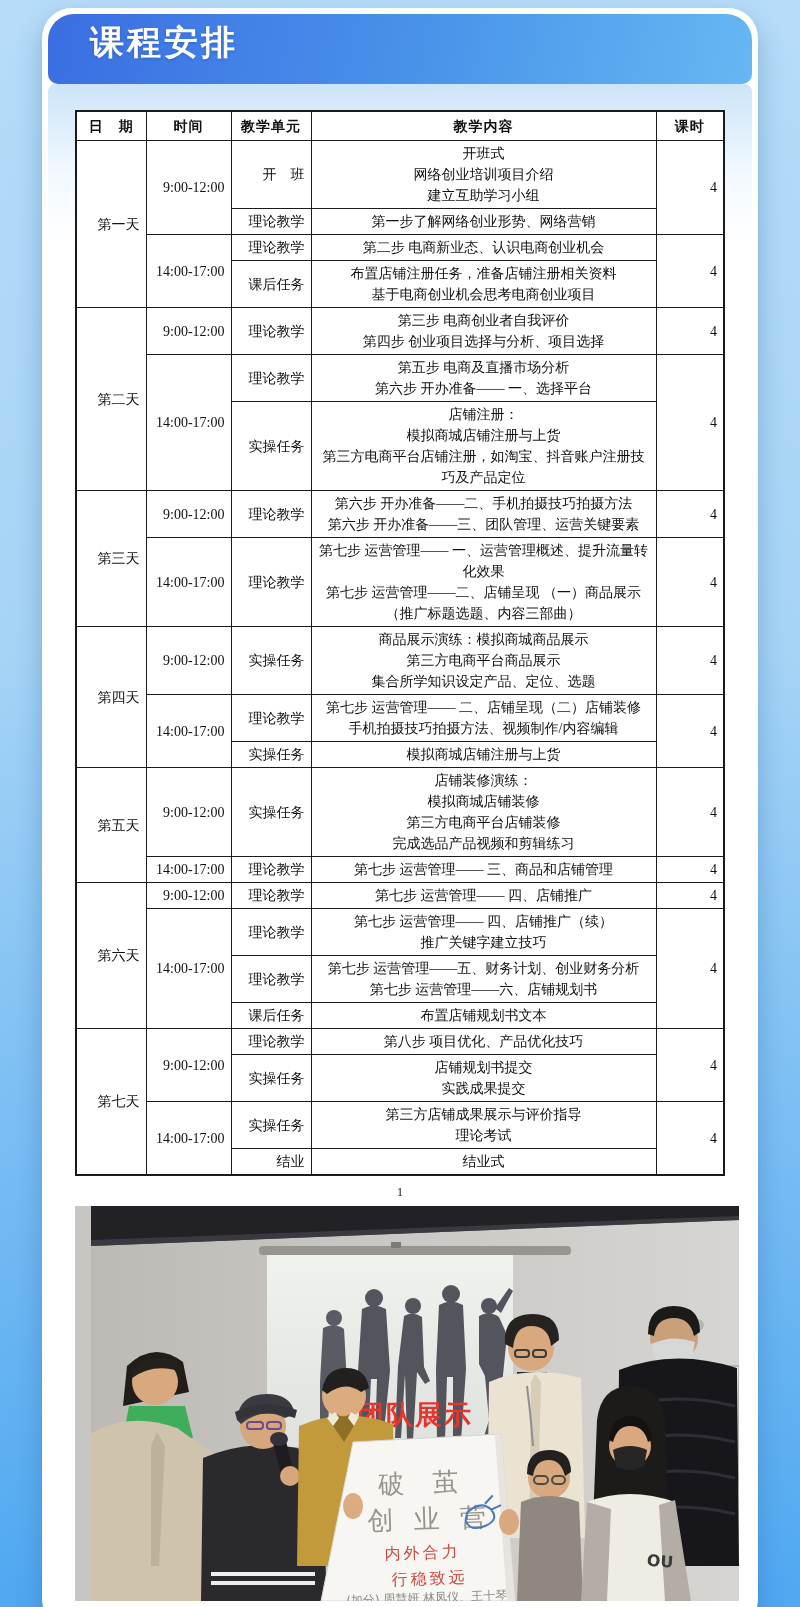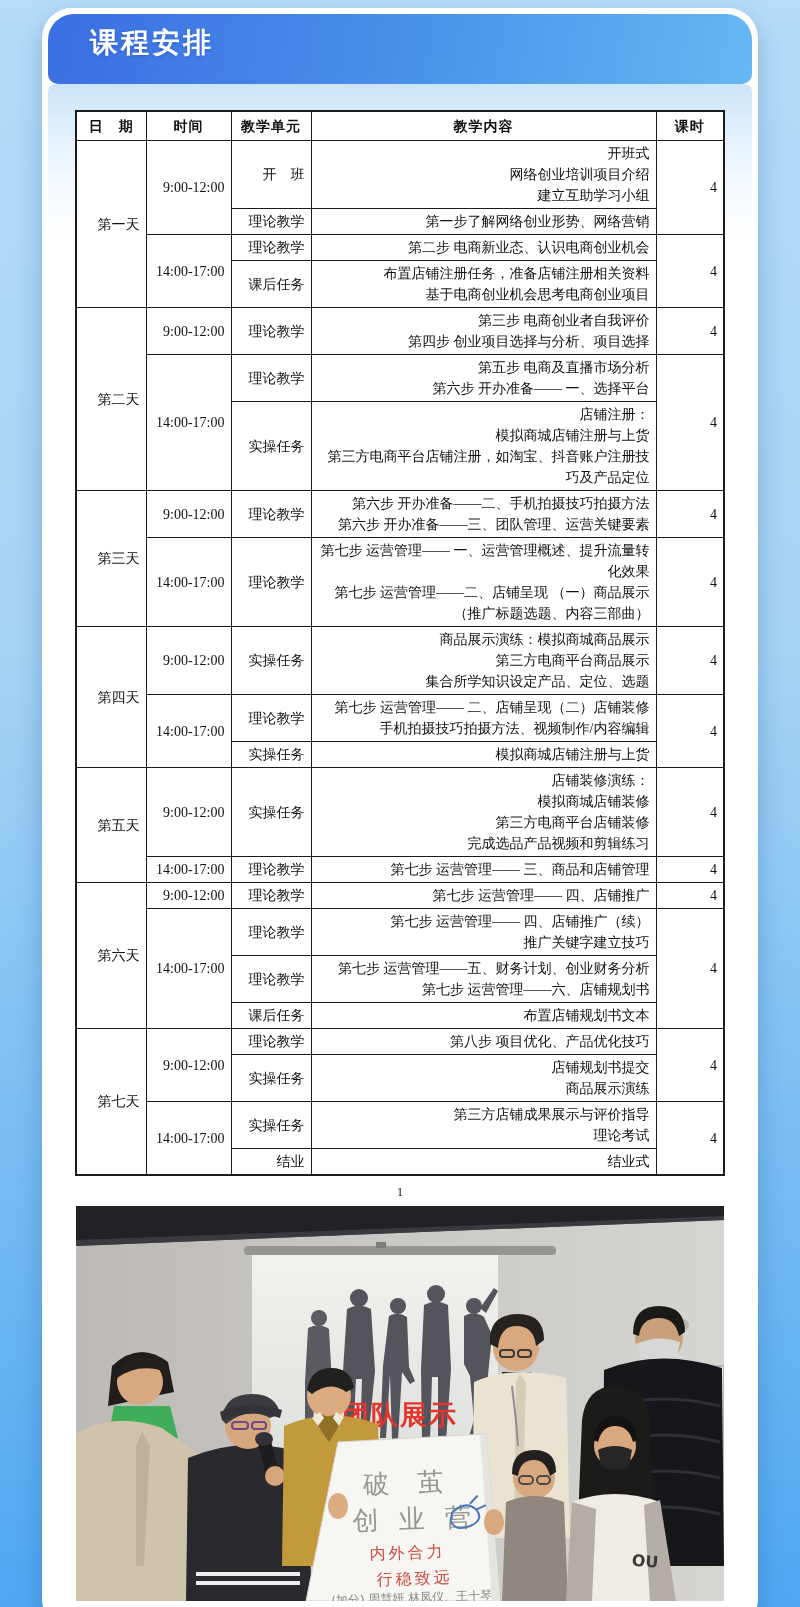--- a/index.html
+++ b/index.html
@@ -19,21 +19,21 @@
     box-shadow:0 12px 26px rgba(40,90,150,.35);
   }
   .banner{
     height:70px;
     border-radius:26px 26px 10px 10px;
     background:linear-gradient(100deg,#3a6ee2 0%,#4a94ea 55%,#65b8f3 100%);
     display:flex;align-items:center;
   }
   .banner h1{
     margin:0 0 12px 42px;
-    color:#ffffff;font-size:28px;font-weight:bold;letter-spacing:3px;
+    color:#ffffff;font-size:34px;font-weight:bold;letter-spacing:3px;
     text-shadow:0 1px 3px rgba(0,40,120,.25);
   }
   .inner{
     border-radius:8px 8px 24px 24px;
     background:linear-gradient(180deg,#cde4f8 0%,#f2f9ff 90px,#ffffff 160px);
     padding:26px 27px 22px 27px;
   }
   table.schedule{
     width:648px;border-collapse:collapse;table-layout:fixed;
     font-family:"Liberation Serif","DejaVu Serif",serif;
@@ -43,28 +43,28 @@
   table.schedule th,table.schedule td{
     border:1px solid #1a1a1a;
     padding:2px 6px;line-height:21px;
     vertical-align:middle;
   }
   table.schedule th{
     font-weight:bold;text-align:center;height:24px;font-size:14px;
     letter-spacing:1px;
   }
   td.c-day,td.c-time,td.c-unit,td.c-hours{text-align:right;}
-  td.c-content{text-align:right;white-space:pre-line;}
+  td.c-content{text-align:center;white-space:pre-line;}
   .pagenum{
     text-align:center;font-family:"Liberation Serif",serif;
     font-size:13px;color:#222;margin:8px 0 6px 0;
   }
   .photo{
     width:648px;height:395px;margin:0 auto;
-    overflow:hidden;background:#c8c6c2;
+    overflow:hidden;background:#c8c6c2;padding-left:16px;
   }
   .photo svg{display:block;}
   .photo text{font-family:"DejaVu Sans",sans-serif;}
 </style>
 </head>
 <body>
 
 <div class="card">
   <div class="banner">
     <h1>课程安排</h1>
@@ -211,21 +211,21 @@
           <tr>
             <td class="c-day" rowspan="4">第七天</td>
             <td class="c-time" rowspan="2">9:00-12:00</td>
             <td class="c-unit">理论教学</td>
             <td class="c-content">第八步 项目优化、产品优化技巧</td>
             <td class="c-hours" rowspan="2">4</td>
           </tr>
           <tr>
             <td class="c-unit">实操任务</td>
             <td class="c-content">店铺规划书提交
-商品展示演练</td>
+实践成果提交</td>
           </tr>
           <tr>
             <td class="c-time" rowspan="2">14:00-17:00</td>
             <td class="c-unit">实操任务</td>
             <td class="c-content">第三方店铺成果展示与评价指导
 理论考试</td>
             <td class="c-hours" rowspan="2">4</td>
           </tr>
           <tr>
             <td class="c-unit">结业</td>

